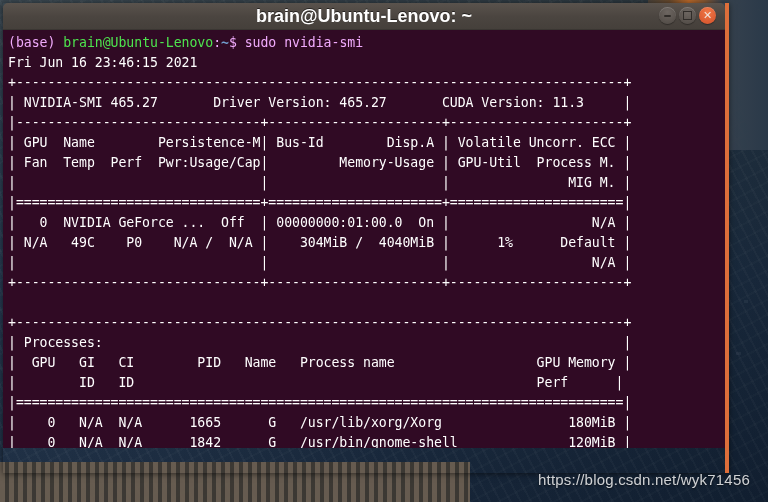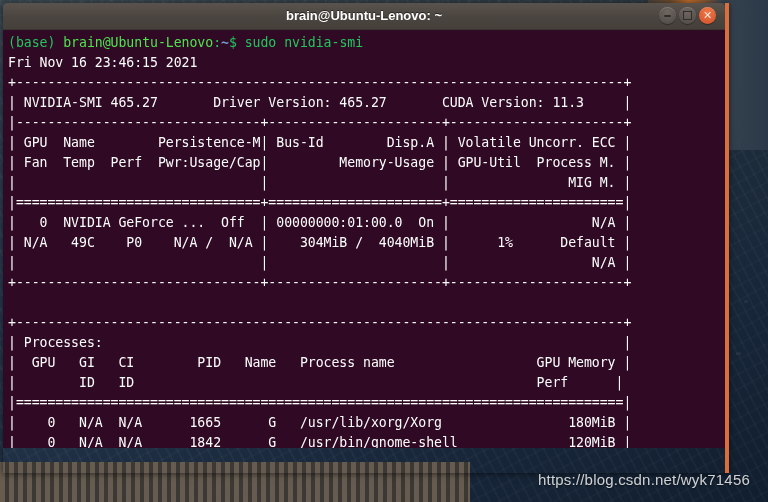--- a/index.html
+++ b/index.html
@@ -78,21 +78,21 @@
     border-top-left-radius: 5px;
     border-top-right-radius: 5px;
     border-bottom: 1px solid #3a3632;
   }
   #window-title {
     position: absolute;
     left: 0; right: 0; top: 0;
     line-height: 26px;
     text-align: center;
     font-family: "Liberation Sans", sans-serif;
-    font-size: 13px;
+    font-size: 18px;
     font-weight: bold;
     color: #ffffff;
     text-shadow: 0 -1px 0 rgba(0,0,0,0.55);
   }
   #window-buttons {
     position: absolute;
     right: 9px;
     top: 4px;
     display: flex;
     gap: 3px;
@@ -152,21 +152,21 @@
     font-family: "DejaVu Sans Mono", "Liberation Mono", monospace;
     font-size: 13.2px;
     line-height: 20px;
     letter-spacing: -0.05px;
     color: #ffffff;
     white-space: pre;
     padding: 1px 0 0 3px;
   }
   .c-green  { color: #4ee44e; font-weight: normal; }
   .c-blue   { color: #729fcf; font-weight: bold; }
-  .c-white  { color: #22c55e; }
+  .c-white  { color: #f0abfc; }
 
   
   #watermark {
     position: absolute;
     left: 538px;
     top: 471px;
     font-family: Liberation Sans, sans-serif;
     font-size: 15px;
     color: rgba(255,255,255,0.80);
     text-shadow: 0 1px 2px rgba(0,0,0,0.6);
@@ -196,21 +196,21 @@
       </div>
       <div class="winbtn close">
         <span class="glyph">✕</span>
       </div>
     </div>
   </div>
 
 
   <div id="term-body">
     <pre id="term-text"><span class="c-white">(base) </span><span class="c-green">brain@Ubuntu-Lenovo</span><span class="c-white">:</span><span class="c-blue">~</span><span class="c-white">$ </span><span class="c-white">sudo nvidia-smi</span>
-<span>Fri Nov 16 23:46:15 2021</span>
+<span>Fri Jun 16 23:46:15 2021</span>
 <span>+-----------------------------------------------------------------------------+</span>
 <span>| NVIDIA-SMI 465.27       Driver Version: 465.27       CUDA Version: 11.3     |</span>
 <span>|-------------------------------+----------------------+----------------------+</span>
 <span>| GPU  Name        Persistence-M| Bus-Id        Disp.A | Volatile Uncorr. ECC |</span>
 <span>| Fan  Temp  Perf  Pwr:Usage/Cap|         Memory-Usage | GPU-Util  Process M. |</span>
 <span>|                               |                      |               MIG M. |</span>
 <span>|===============================+======================+======================|</span>
 <span>|   0  NVIDIA GeForce ...  Off  | 00000000:01:00.0  On |                  N/A |</span>
 <span>| N/A   49C    P0    N/A /  N/A |    304MiB /  4040MiB |      1%      Default |</span>
 <span>|                               |                      |                  N/A |</span>

